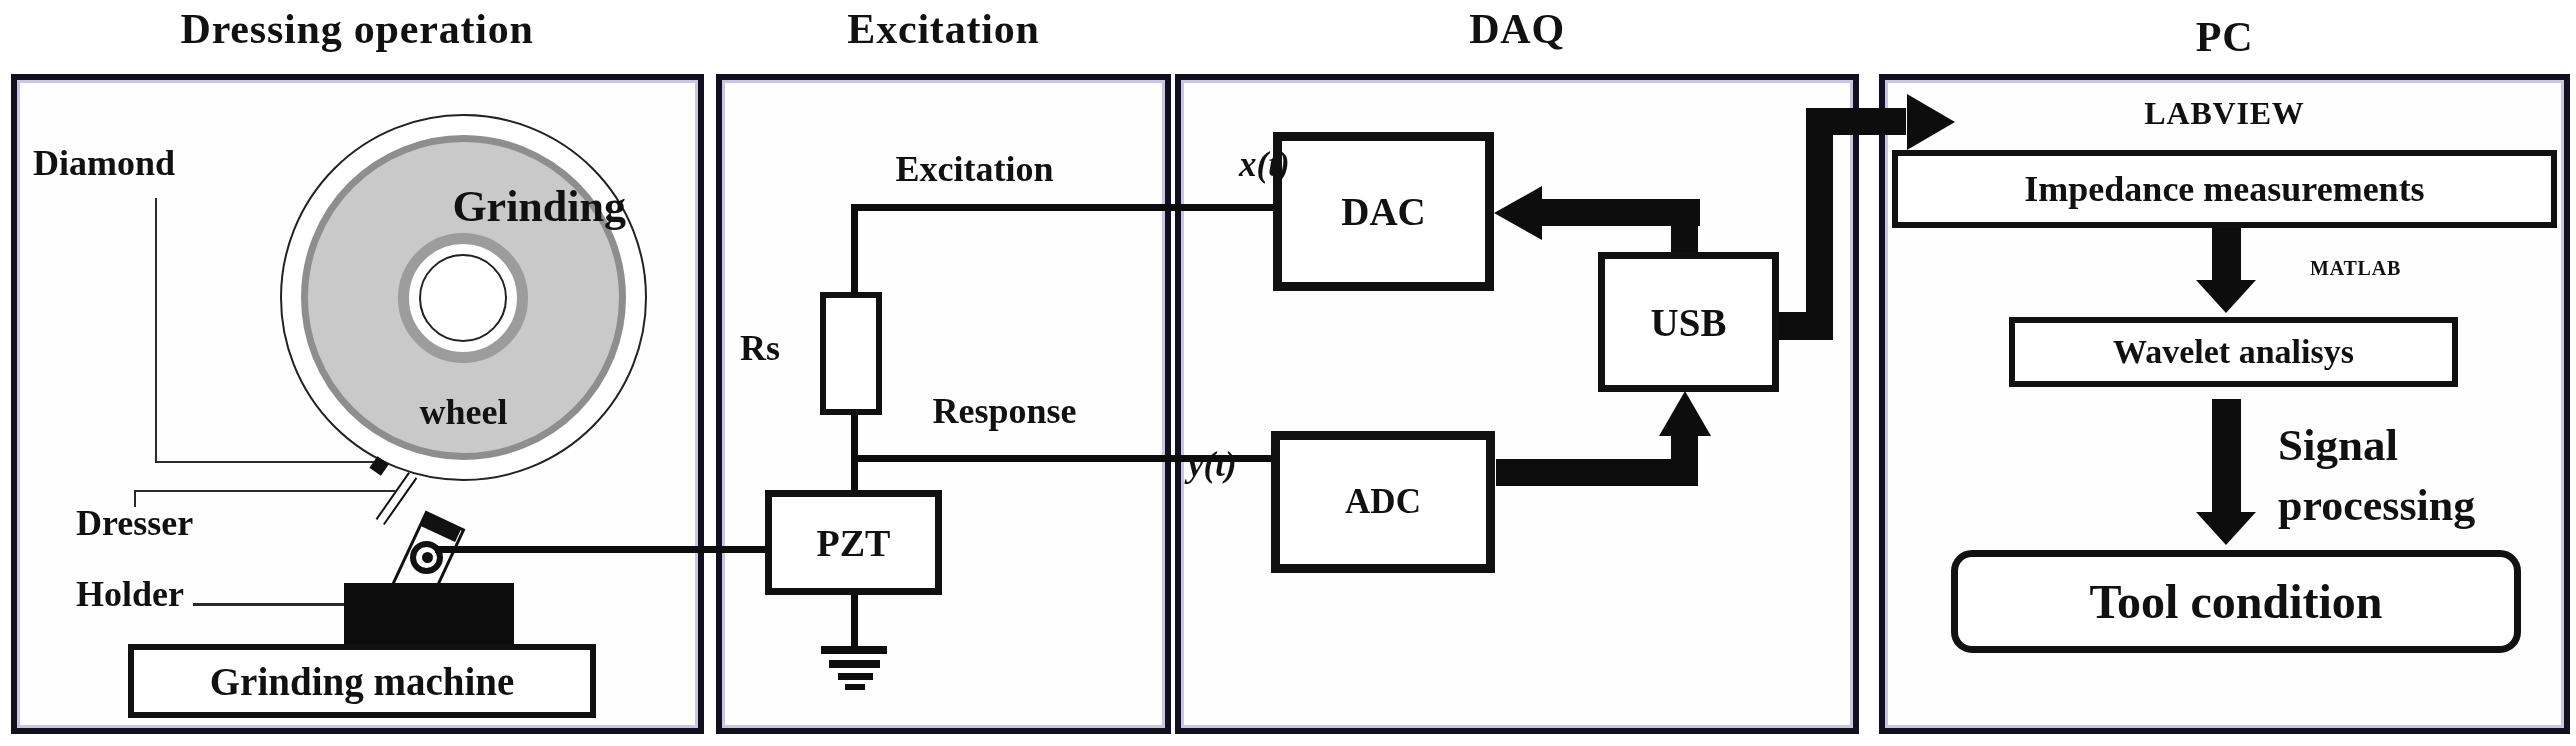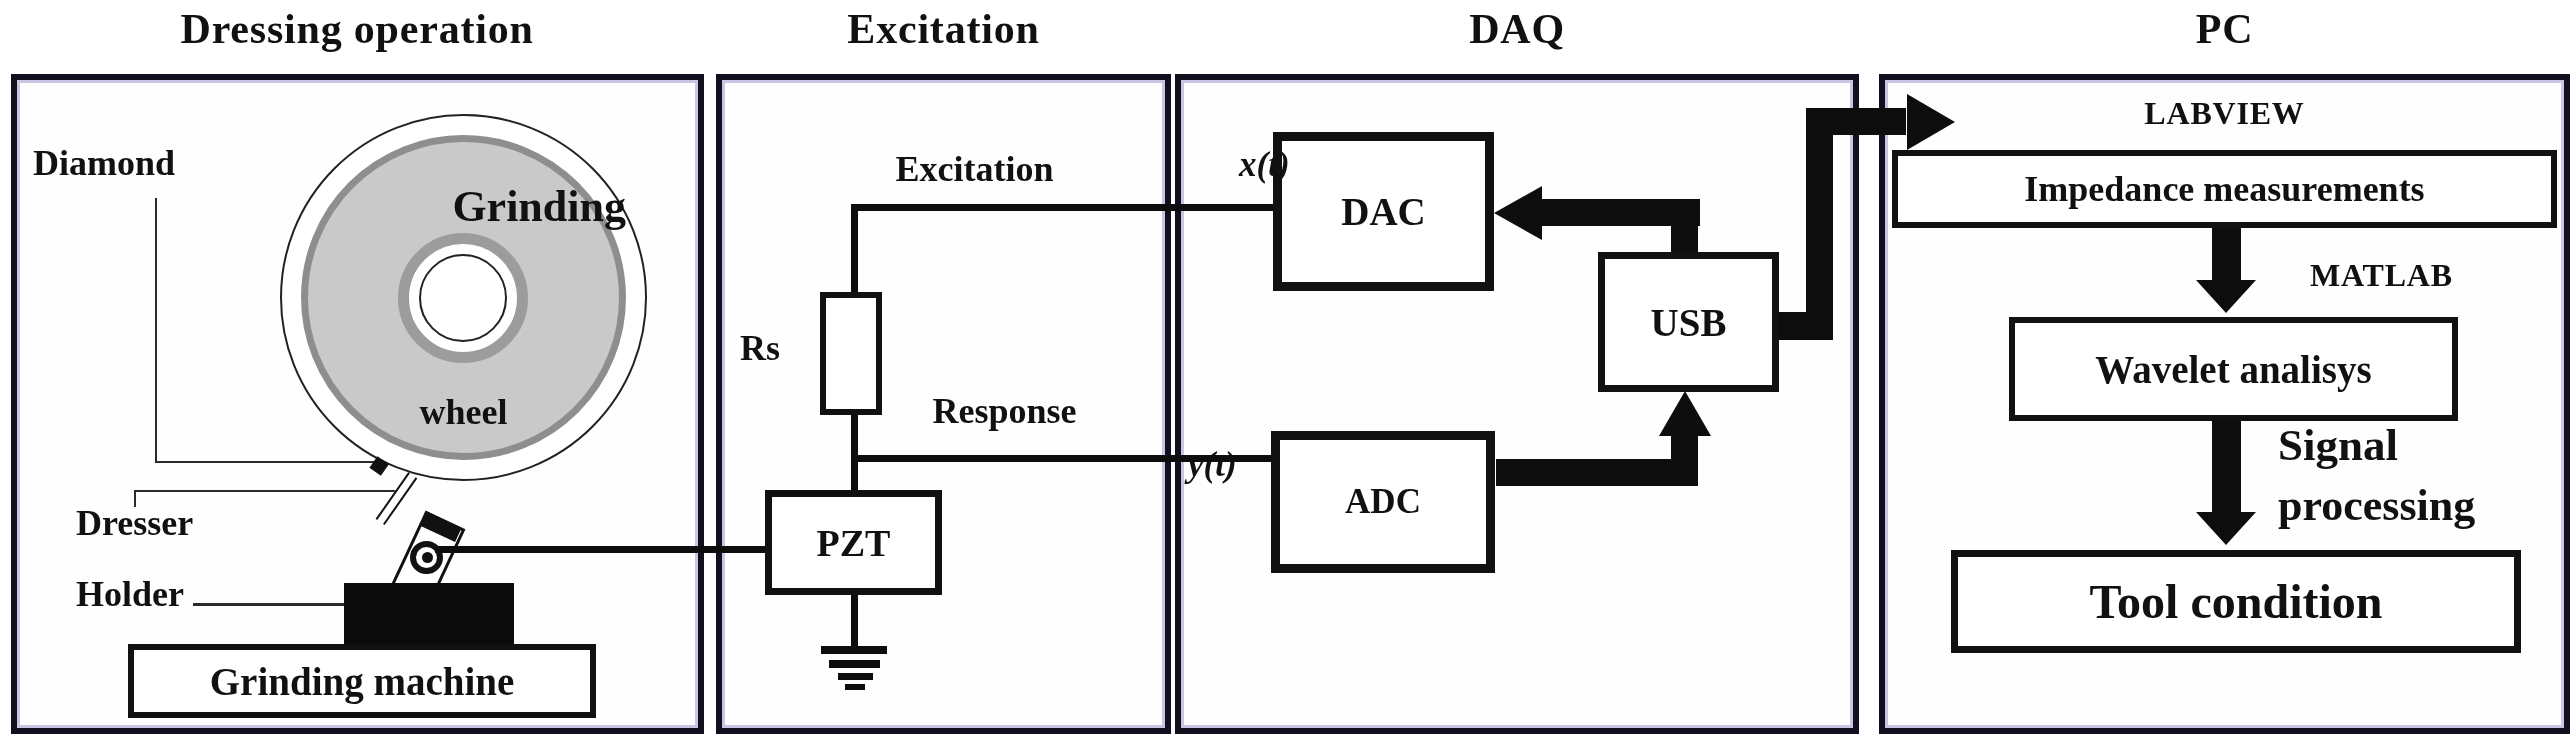--- a/index.html
+++ b/index.html
@@ -21,21 +21,21 @@
 <body>
 
 <div class="panel" style="left:10.6px;width:693px;"></div>
 <div class="panel" style="left:716px;width:455px;"></div>
 <div class="panel" style="left:1175px;width:684px;"></div>
 <div class="panel" style="left:1879px;width:691px;"></div>
 
 <div class="title" style="left:10.6px;width:693px;">Dressing operation</div>
 <div class="title" style="left:716px;width:455px;">Excitation</div>
 <div class="title" style="left:1175px;width:684px;">DAQ</div>
-<div class="title" style="left:1879px;width:691px;">PC</div>
+<div class="title" style="left:1879px;width:691px;margin-top:8px;">PC</div>
 
 <div class="circ" style="left:280px;top:114px;width:367px;height:367px;border:2.3px solid #222;background:#fff;z-index:2;"></div>
 <div class="circ" style="left:301px;top:135px;width:325px;height:325px;border:7.6px solid #8e8e8e;background:#c9c9c9;z-index:2;"></div>
 <div class="circ" style="left:398px;top:233px;width:130px;height:130px;border:11.3px solid #9c9c9c;background:#fff;z-index:2;"></div>
 <div class="circ" style="left:419px;top:254px;width:88px;height:88px;border:2.3px solid #222;background:#fff;z-index:2;"></div>
 <div class="lbl" style="left:301px;top:181px;width:325px;text-align:right;font-size:44px;z-index:3;">Grinding</div>
 <div class="lbl" style="left:301px;top:391px;width:325px;text-align:center;font-size:36px;z-index:3;">wheel</div>
 
 <div class="lbl" style="left:33px;top:142px;font-size:36px;">Diamond</div>
 <div class="thin" style="left:155px;top:198px;width:2.3px;height:264px;"></div>
@@ -107,24 +107,24 @@
 <div class="bar" style="left:1806px;top:108px;width:27px;height:232px;z-index:8;"></div>
 <div class="bar" style="left:1806px;top:108px;width:100px;height:27px;z-index:8;"></div>
 <div class="tri" style="left:1907px;top:94px;border-top:28px solid transparent;border-bottom:28px solid transparent;border-left:48px solid #0d0d0d;z-index:8;"></div>
 
 <div class="lbl" style="left:1879px;top:95px;width:691px;text-align:center;font-size:32px;letter-spacing:0.8px;">LABVIEW</div>
 <div class="box" style="left:1892px;top:150px;width:665px;height:78px;border-width:6.8px;font-size:36px;">
   <span>Impedance measurements</span>
 </div>
 <div class="bar" style="left:2212px;top:227px;width:29px;height:54px;"></div>
 <div class="tri" style="left:2196px;top:280px;border-left:30px solid transparent;border-right:30px solid transparent;border-top:33px solid #0d0d0d;"></div>
-<div class="lbl" style="left:2310px;top:257px;font-size:32px;letter-spacing:0.8px;">MATLAB</div>
-<div class="box" style="left:2009px;top:317px;width:449px;height:104px;border-width:6.8px;font-size:39px;">
+<div class="lbl" style="left:2310px;top:257px;font-size:20px;letter-spacing:0.8px;">MATLAB</div>
+<div class="box" style="left:2009px;top:317px;width:449px;height:70px;border-width:6.8px;font-size:34px;">
   <span>Wavelet analisys</span>
 </div>
 <div class="bar" style="left:2212px;top:399px;width:29px;height:115px;"></div>
 <div class="tri" style="left:2196px;top:512px;border-left:30px solid transparent;border-right:30px solid transparent;border-top:33px solid #0d0d0d;"></div>
 <div class="lbl" style="left:2278px;top:419px;font-size:45px;">Signal</div>
 <div class="lbl" style="left:2278px;top:480px;font-size:44px;">processing</div>
-<div class="box" style="left:1951px;top:550px;width:570px;height:103px;font-size:48px;">
+<div class="box" style="left:1951px;top:550px;width:570px;height:103px;font-size:48px;border-radius:21px;">
   <span>Tool condition</span>
 </div>
 
 
 </body></html>

